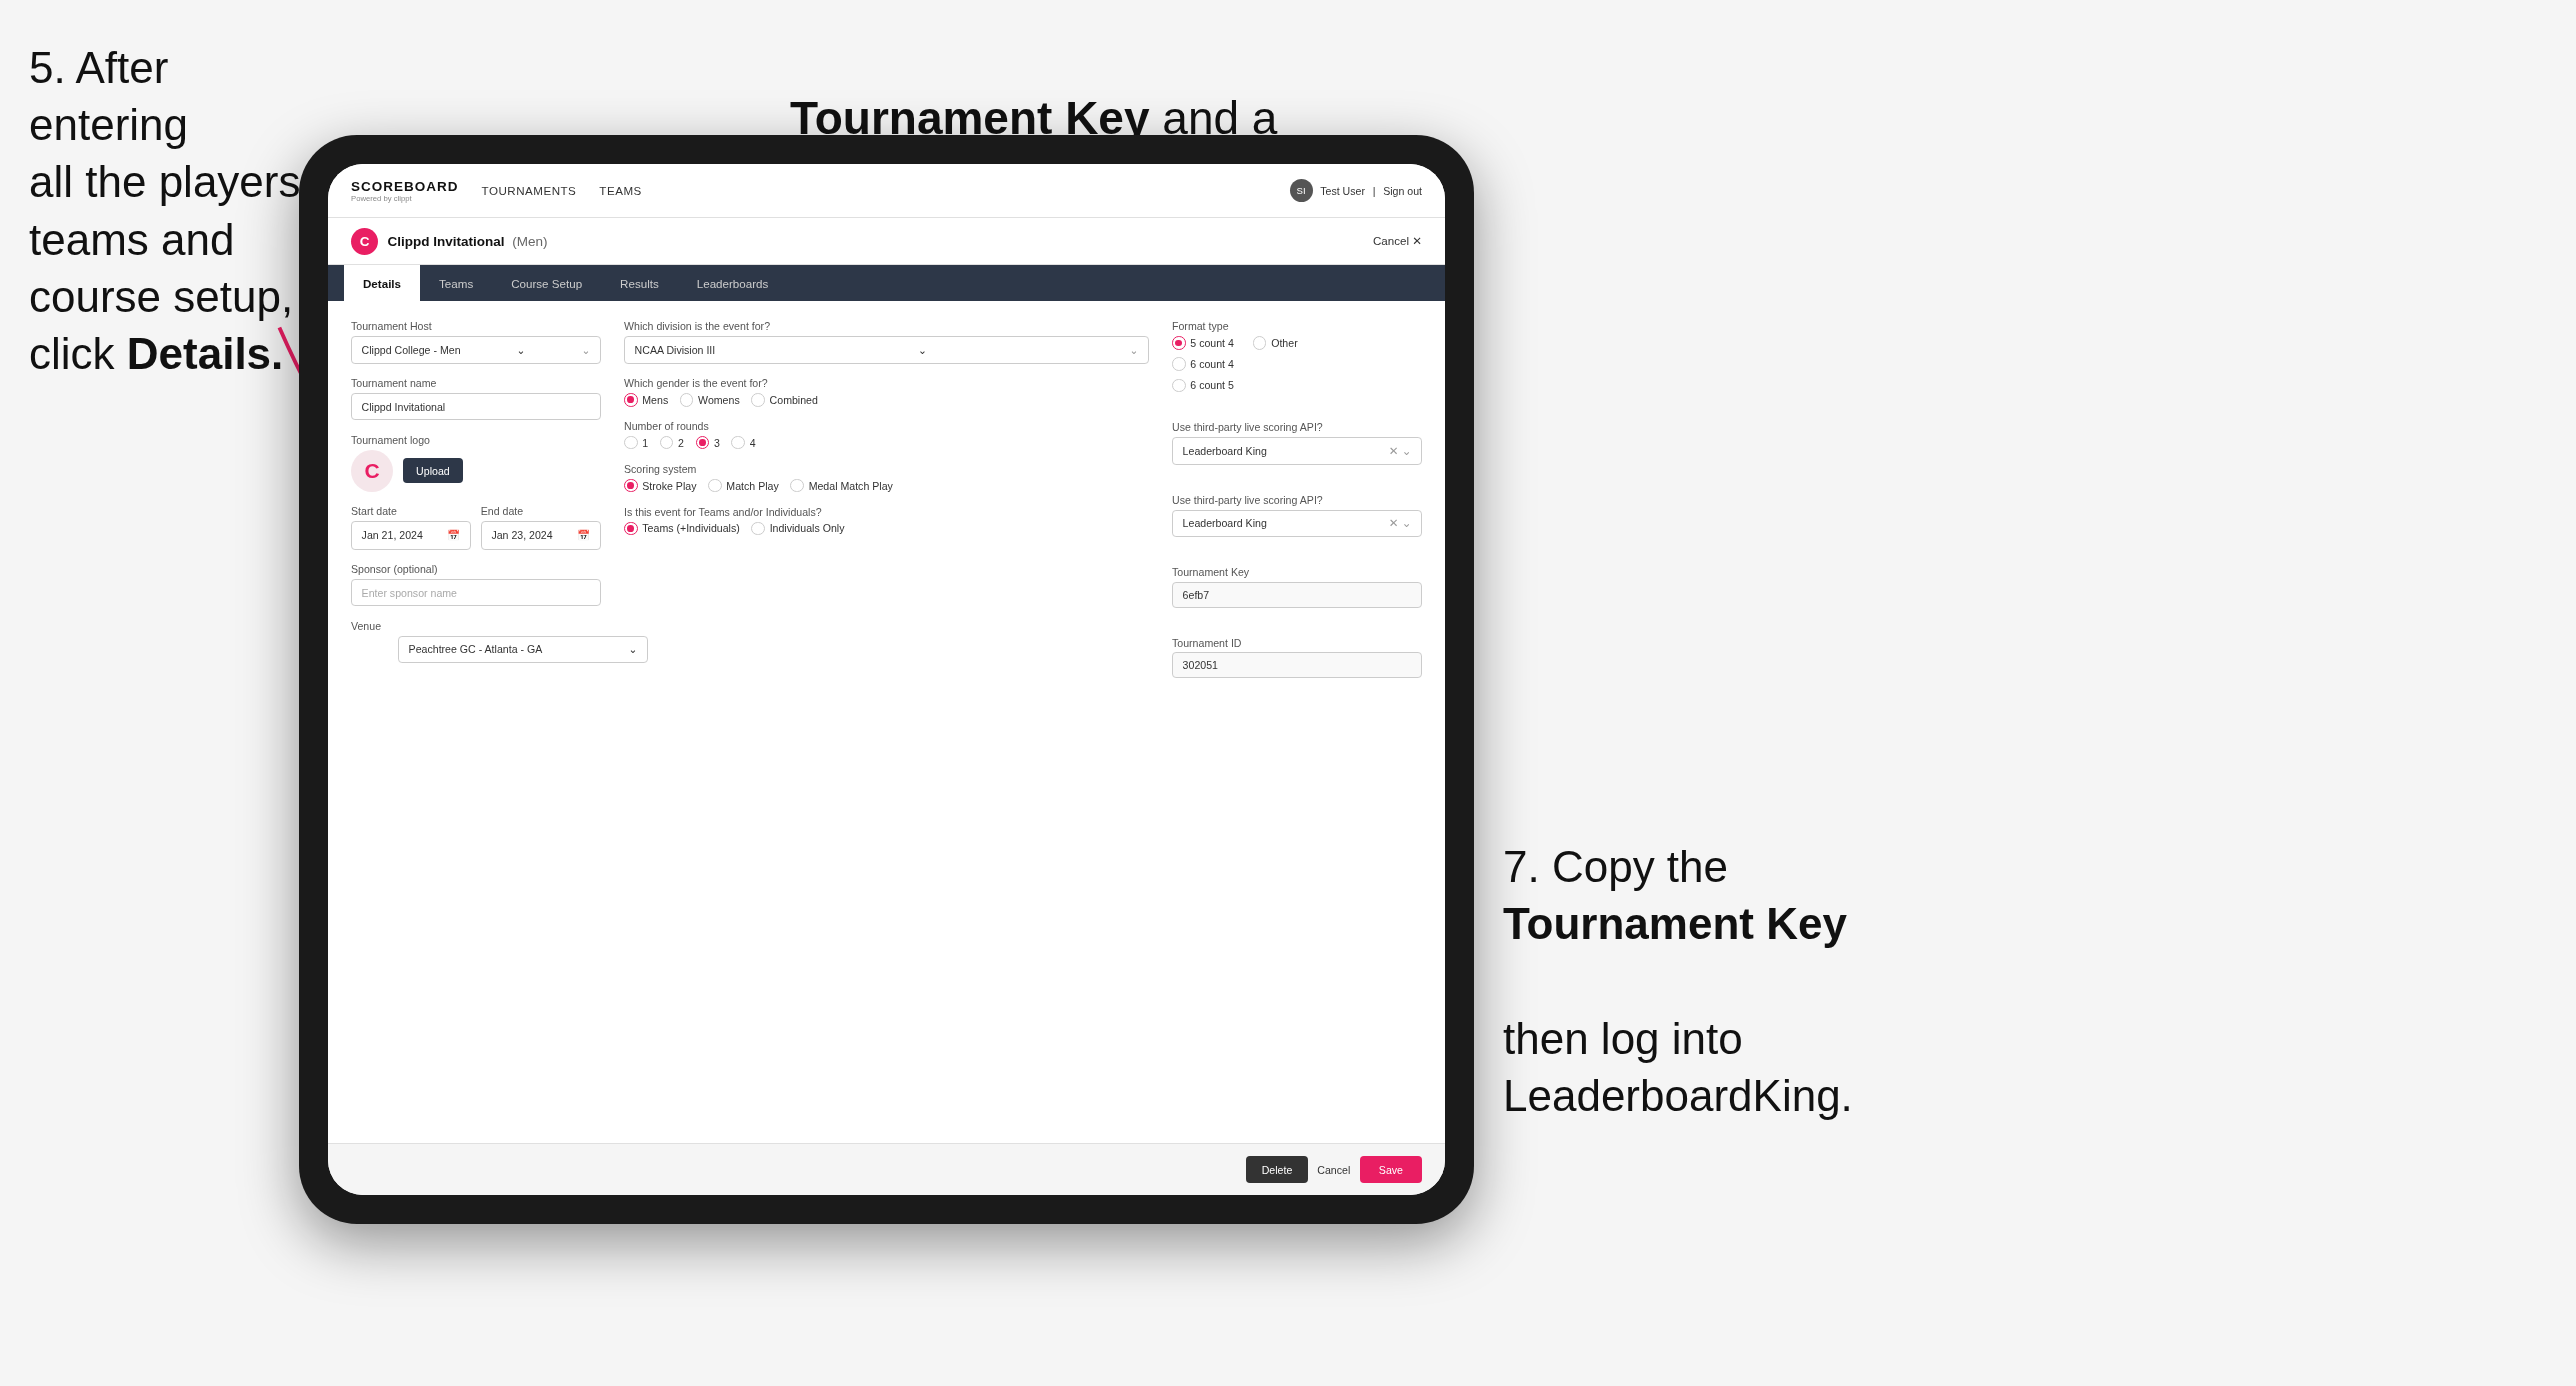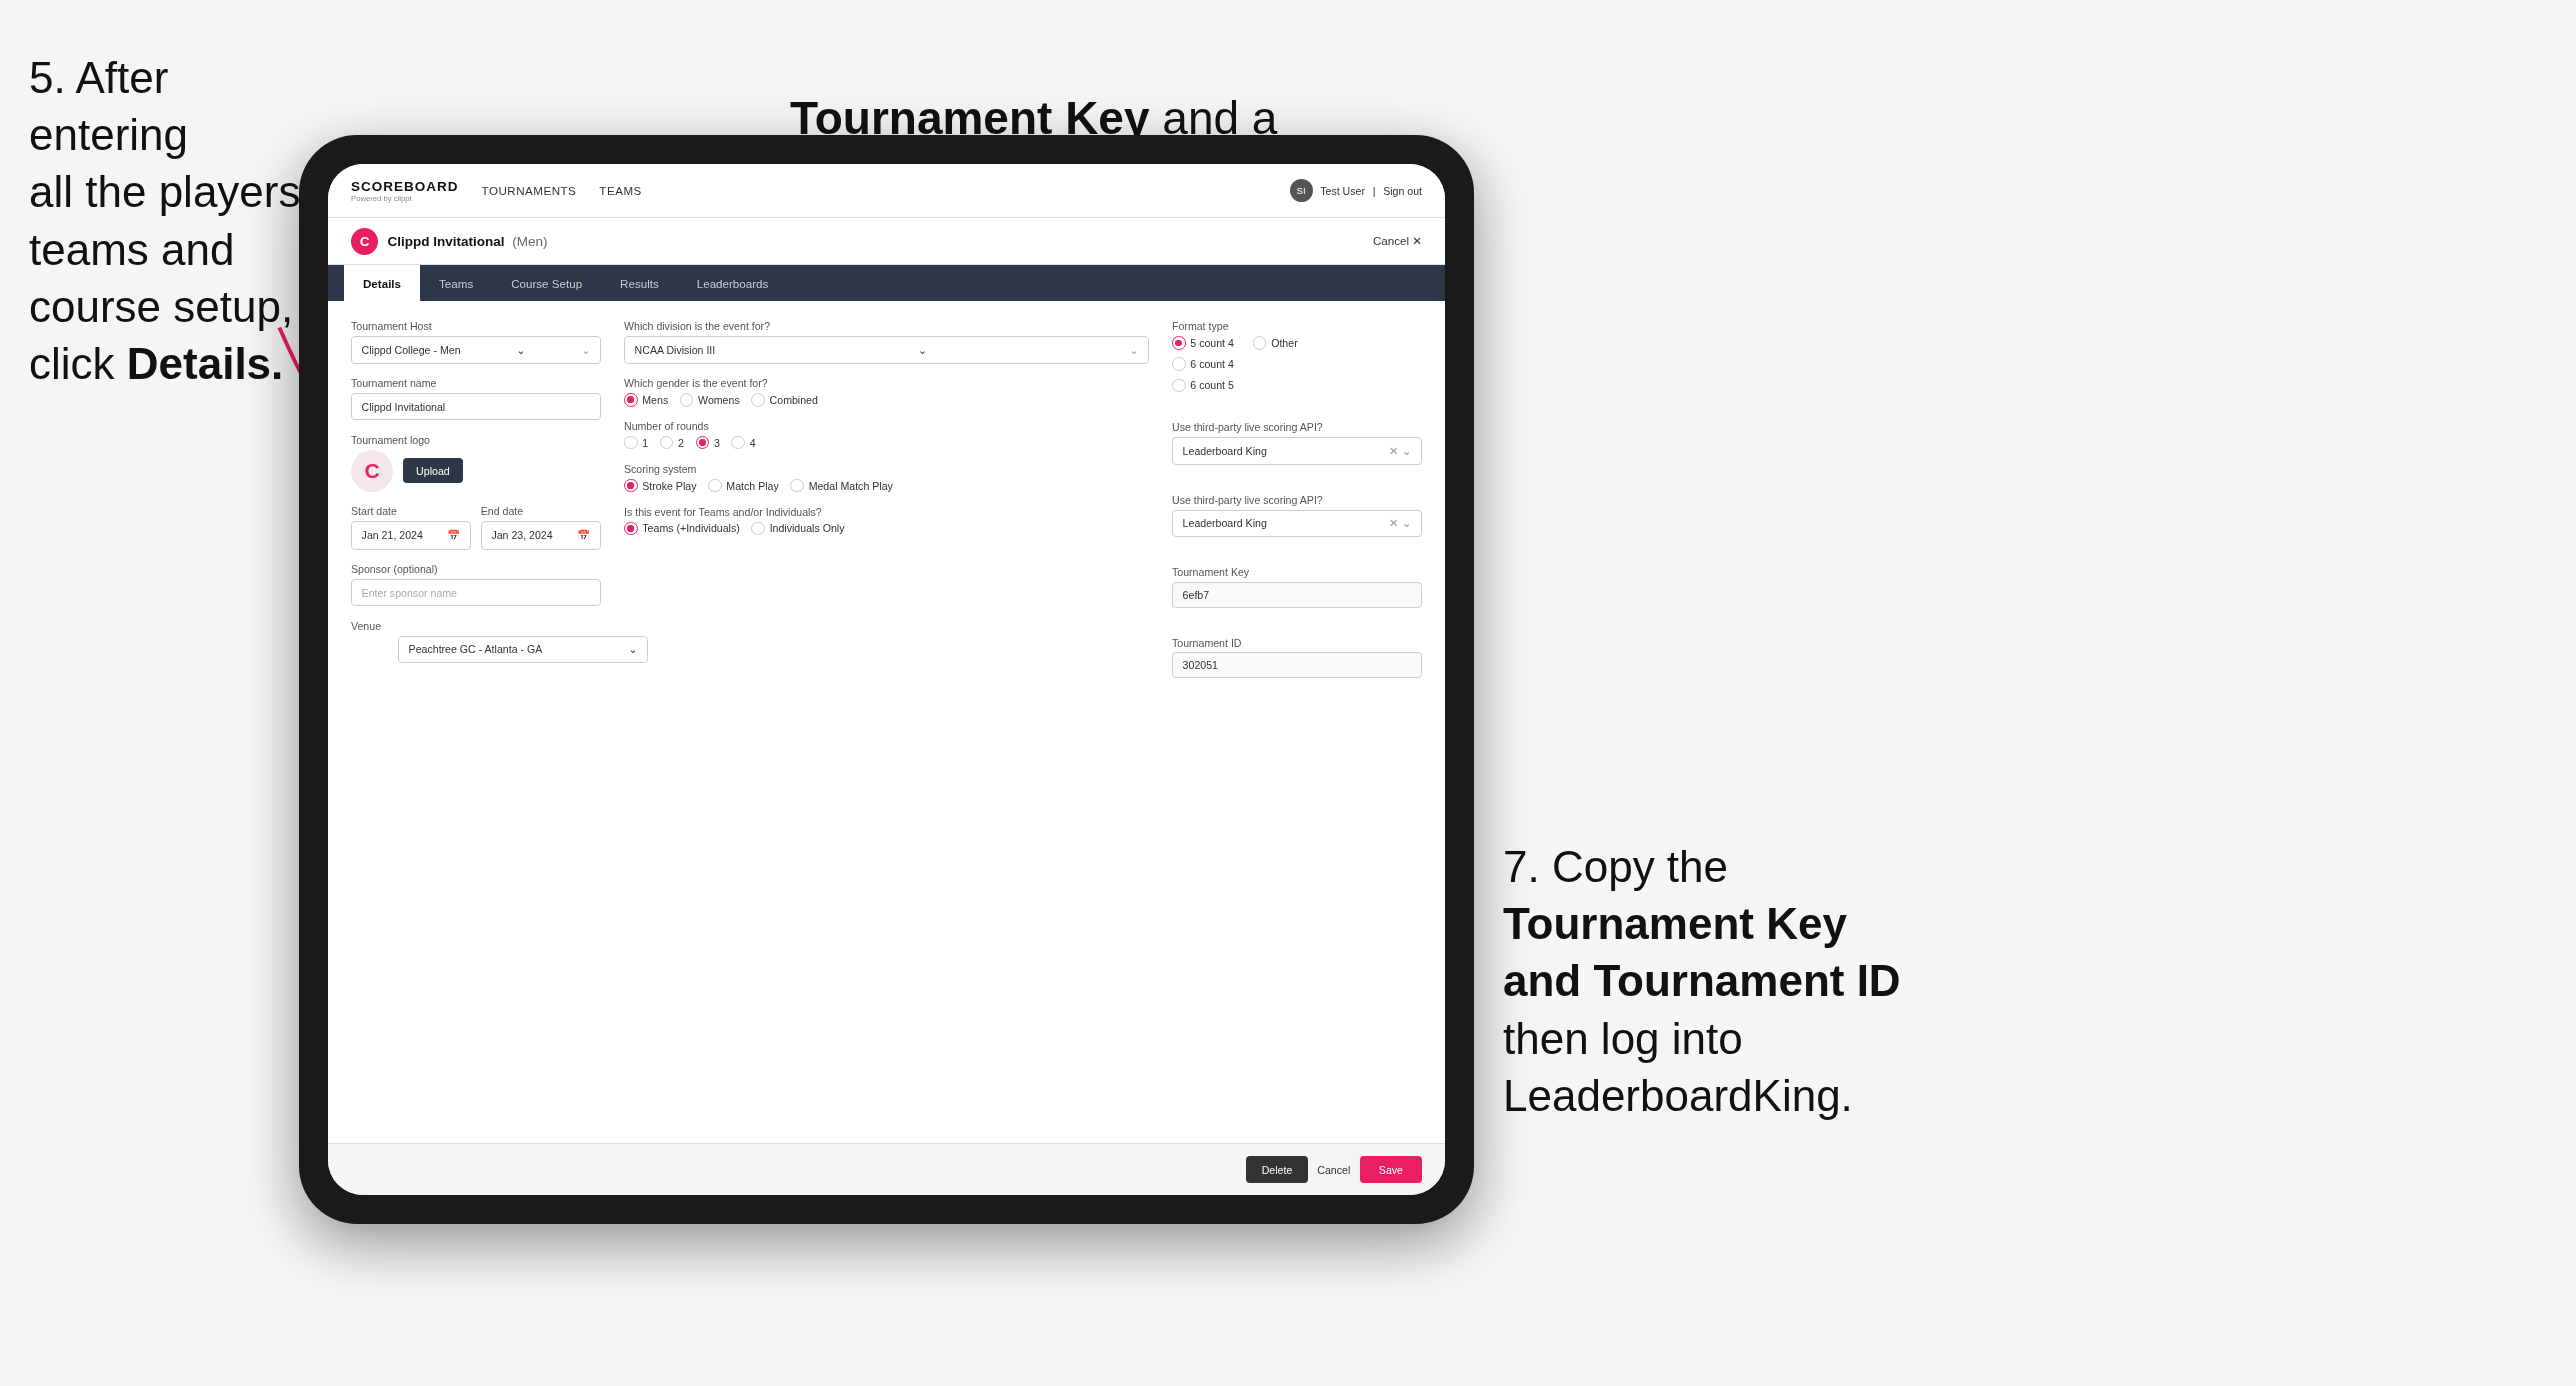--- a/index.html
+++ b/index.html
@@ -18,21 +18,20 @@
       font-size: 44px;
       color: #111;
       line-height: 1.3;
     }
     .annotation b { font-weight: 800; }
 
     .annotation-left {
       top: 39px;
       left: 29px;
       width: 308px;
-      margin-top: 10px;
     }
 
     .annotation-top-right {
       top: 29px;
       left: 790px;
       width: 578px;
       font-size: 46px;
     }
 
     .annotation-bottom-right {
@@ -447,21 +446,21 @@
 </div>
 
 <div class="annotation annotation-top-right">
   <br>
   <b>Tournament Key</b><span> and a </span><b>Tournament ID.</b>
 </div>
 
 <div class="annotation annotation-bottom-right">
   <span>7. Copy the</span><br>
   <b>Tournament Key</b><br>
-  <b>and Tournament ID</b><br>
+  <br>
   <span>then log into</span><br>
   <span>LeaderboardKing.</span>
 </div>
 
 <svg class="arrows-overlay" viewBox="0 0 2674 1439" preserveAspectRatio="none">
 
   <path d="M 290 340 Q 360 500 430 530" stroke="#e91e63" stroke-width="4" fill="none" marker-end="url(#arrowhead)"></path>
 
   <path d="M 1150 230 Q 1100 400 1010 760" stroke="#e91e63" stroke-width="4" fill="none" marker-end="url(#arrowhead)"></path>
   <defs>

